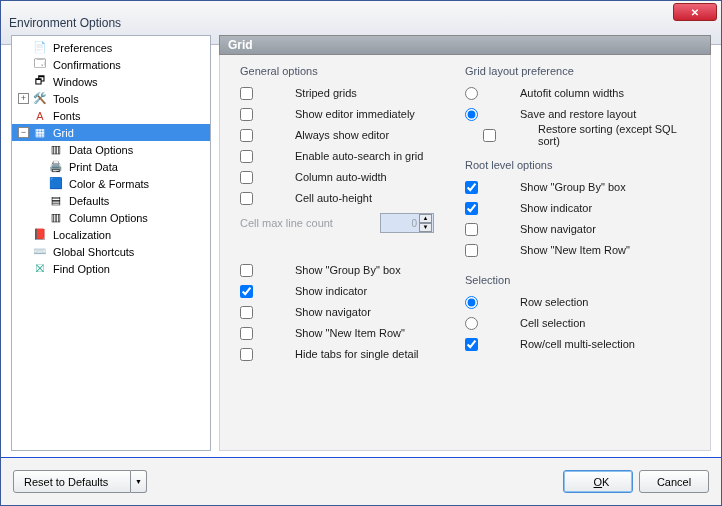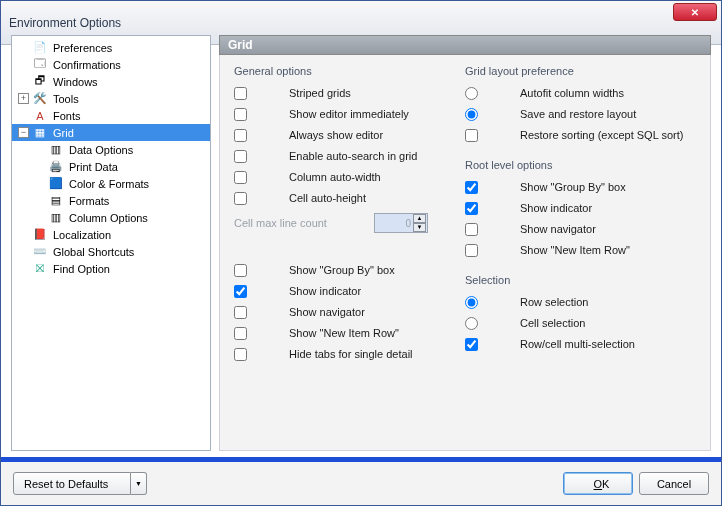--- a/index.html
+++ b/index.html
@@ -12,35 +12,35 @@
 .tree-panel { width: 200px; margin: 6px 4px 6px 10px; border: 1px solid #a7b1c0; background: #fff; overflow: auto; padding: 3px 0; }
 .tree-item { display: flex; align-items: center; height: 17px; cursor: pointer; white-space: nowrap; }
 .expander { width: 11px; height: 11px; border: 1px solid #888; display: inline-flex; align-items: center; justify-content: center; font-size: 9px; line-height: 1; margin-right: 3px; color: #555; background: #fff; }
 .expander-space { width: 14px; display: inline-block; }
 .ticon { width: 16px; height: 16px; display: inline-flex; align-items: center; justify-content: center; margin-right: 3px; font-size: 11px; }
 .tree-item.selected { background: #3c8de8; color: #fff; }
 .tree-item.selected .tlabel { background: #3c8de8; color: #fff; }
 .tree-item .tlabel { padding: 0 2px; }
 .right-panel { flex: 1; margin: 6px 10px 6px 4px; display: flex; flex-direction: column; }
 .header-bar { height: 20px; background: linear-gradient(#b0b6bd,#959ba4); color: #fff; font-weight: bold; font-size: 12px; padding-left: 8px; display: flex; align-items: center; border: 1px solid #888; }
-.form-area { flex: 1; border: 1px solid #d0d4da; border-top: none; background: #f3f3f3; padding: 10px 14px; display: flex; gap: 0; }
+.form-area { flex: 1; border: 1px solid #d0d4da; border-top: none; background: #f3f3f3; padding: 10px 20px; display: flex; gap: 0; }
 .col { flex: 1; }
 .groupbox { margin-bottom: 14px; }
 .group-title { color: #4a5568; margin-bottom: 6px; }
 .opt { display: flex; align-items: center; height: 20px; margin-bottom: 1px; gap: 36px; }
 .opt input { margin-right: 6px; }
 .opt label { color: #1a1a1a; }
-.opt.sub { }
+.opt.sub { margin-left: 18px; }
 .spinner-row { display: flex; align-items: center; height: 22px; margin-top: 4px; }
 .spinner-row .lbl { color: #9aa0a7; width: 140px; }
 .spinner { width: 54px; height: 20px; border: 1px solid #9da6b3; background: #d7e3f4; display: flex; align-items: center; justify-content: flex-end; padding-right: 1px; }
 .spinner .val { flex: 1; text-align: right; padding-right: 2px; color: #9aa0a7; font-size: 10px; }
 .spin-btns { width: 13px; display: flex; flex-direction: column; }
 .spin-btns div { height: 9px; border: 1px solid #8b949e; background: #e9edf1; font-size: 6px; text-align: center; line-height: 7px; }
-.button-row { position: absolute; bottom: 0; left: 0; right: 0; height: 48px; display: flex; align-items: center; padding: 0 12px; background: #f3f3f3; border-top: 5px solid #1d4ed8; }
+.button-row { position: absolute; bottom: 0; left: 0; right: 0; height: 48px; display: flex; align-items: center; padding: 0 12px; background: #f3f3f3; border-top: 1px solid #1d4ed8; }
 .btn { height: 23px; border: 1px solid #8b9097; background: linear-gradient(#fefefe,#e8ebee); border-radius: 3px; padding: 0 14px; margin-left: 6px; cursor: pointer; min-width: 70px; }
 .btn.default { border: 1px solid #4a90d9; box-shadow: 0 0 0 1px #8fc1f0 inset; padding-left: 21px; }
 .reset-wrap { display: flex; }
 .reset-wrap .btn { border-radius: 3px 0 0 3px; margin-left: 0; min-width: 118px; text-align: left; padding-left: 10px; }
 .reset-drop { width: 16px; height: 23px; border: 1px solid #8b9097; border-left: none; background: linear-gradient(#fefefe,#e8ebee); border-radius: 0 3px 3px 0; display: flex; align-items: center; justify-content: center; font-size: 7px; cursor: pointer; }
 .spacer { flex: 1; }
 </style>
 </head>
 <body>
 
@@ -89,21 +89,21 @@
       <div class="tree-item" style="padding-left:36px">
           <span class="ticon">🖨️</span>
           <span class="tlabel">Print Data</span>
         </div>
       <div class="tree-item" style="padding-left:36px">
           <span class="ticon">🟦</span>
           <span class="tlabel">Color &amp; Formats</span>
         </div>
       <div class="tree-item" style="padding-left:36px">
           <span class="ticon">▤</span>
-          <span class="tlabel">Formats</span>
+          <span class="tlabel">Defaults</span>
         </div>
       <div class="tree-item" style="padding-left:36px">
           <span class="ticon">▥</span>
           <span class="tlabel">Column Options</span>
         </div>
       <div class="tree-item" style="padding-left:6px">
           <span class="expander-space"></span>
           <span class="ticon" style="color:#d35400">📕</span>
           <span class="tlabel">Localization</span>
         </div>

